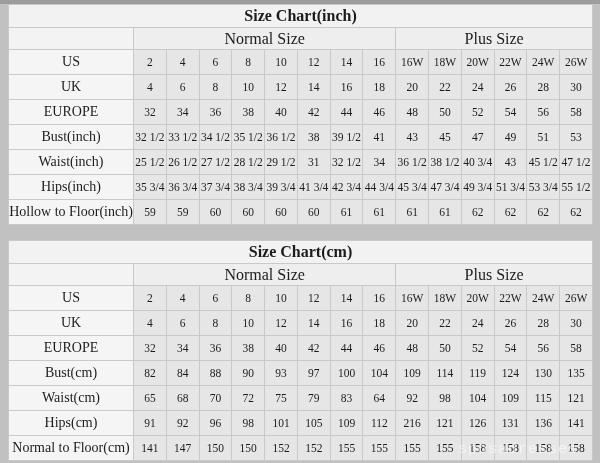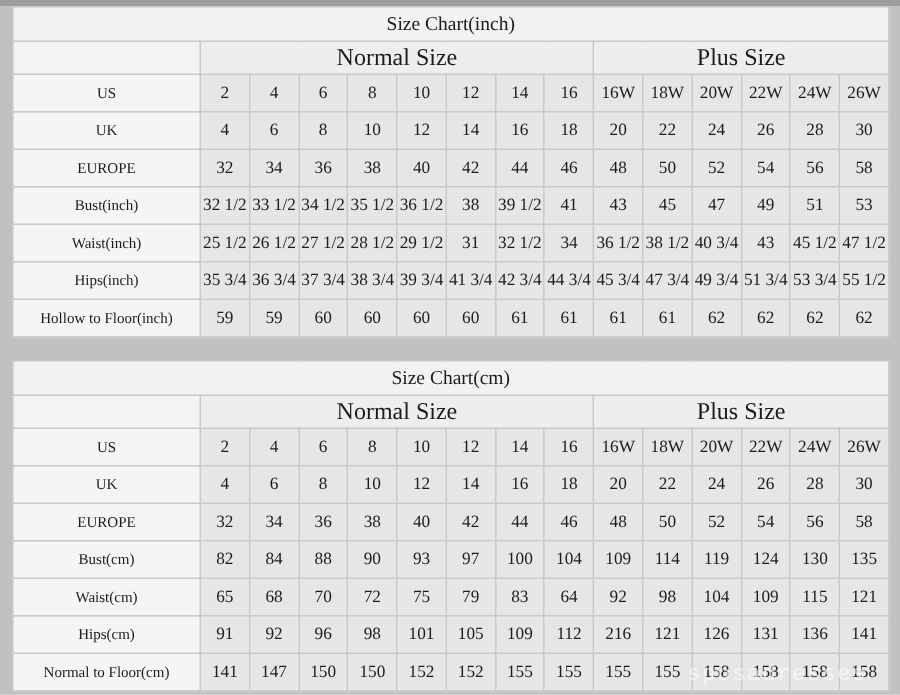--- a/index.html
+++ b/index.html
@@ -13,25 +13,25 @@
   .chart-inch { top:4px; }
   .chart-cm { top:240px; }
   table {
     width:585px; border-collapse:collapse; table-layout:fixed;
     background:#e6e6e6; border:1px solid #a9a9a9;
   }
   td {
     border:1px solid #c9c9c9; text-align:center; vertical-align:middle;
     color:#1c1c1c; padding:0; overflow:hidden; white-space:nowrap;
   }
-  tr.title-row td { height:22px; background:#f2f2f2; font-size:13px; }
+  tr.title-row td { height:22px; background:#f2f2f2; font-size:16px;font-weight:bold; }
   tr.group-row td { height:21px; background:#eeeeee; font-size:16px; }
   tr.group-row td.corner { background:#f3f3f3; }
   tbody td { height:24px; font-size:11.5px; background:#e6e6e6; }
-  tbody td.label { background:#f5f5f5; font-size:10px; }
+  tbody td.label { background:#f5f5f5; font-size:14px; }
   .watermark {
     position:absolute; left:458px; top:441px;
     font-family:Liberation Mono, monospace; font-size:15px;
     color:rgba(255,255,255,0.6); letter-spacing:1px; pointer-events:none;
   }
 </style>
 </head>
 <body>
 
 <div class="page">

